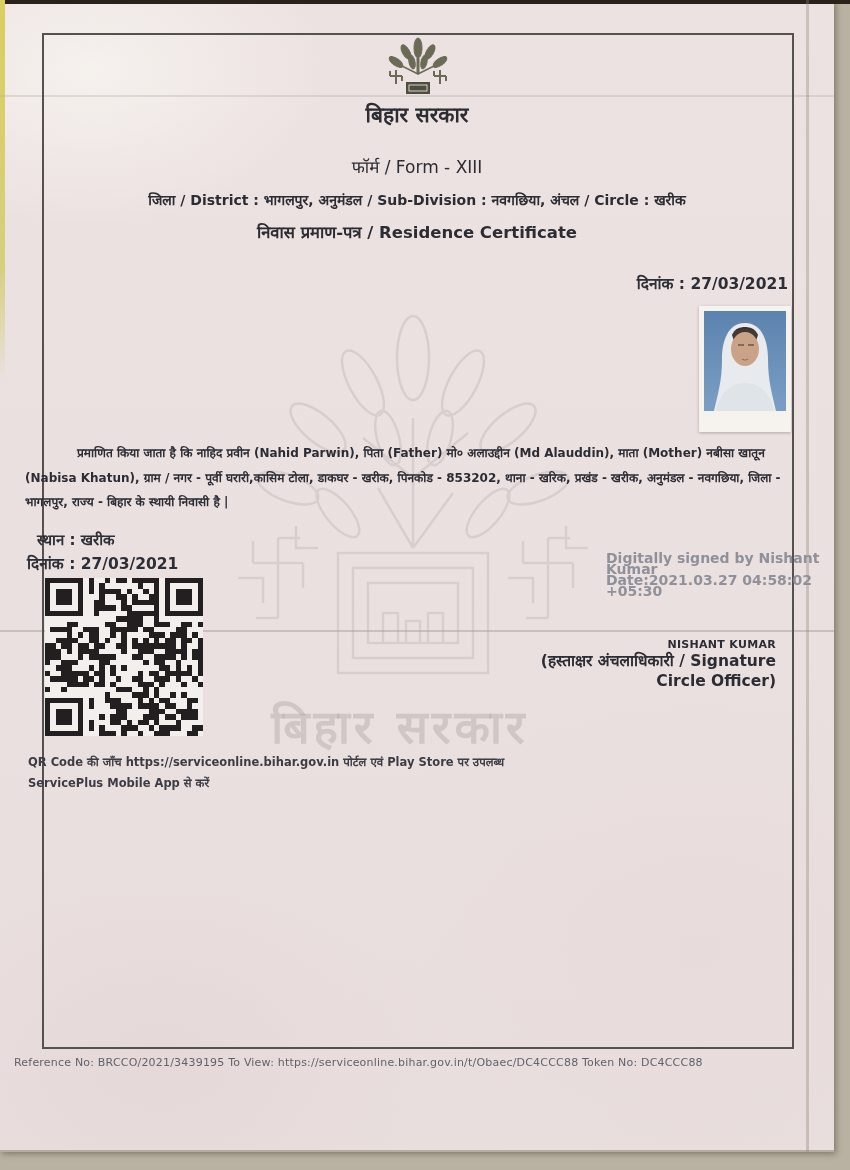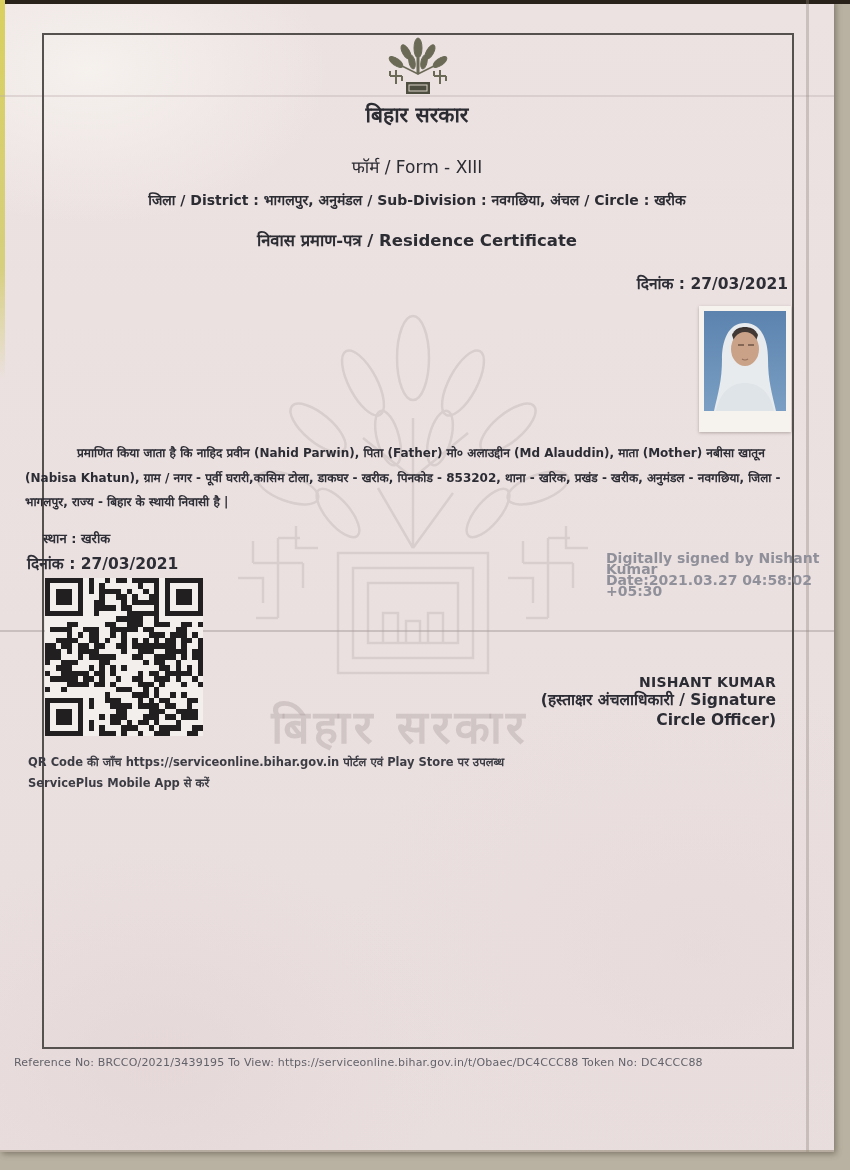--- a/index.html
+++ b/index.html
@@ -25,39 +25,39 @@
   .bottom-edge{position:absolute;left:0;top:1150px;width:834px;height:2px;background:rgba(150,140,118,.6);}
   .border-box{
     position:absolute;left:42px;top:33px;width:748px;height:1012px;
     border:2px solid #55514f;
   }
   .center-wrap{position:absolute;left:42px;width:750px;text-align:center;color:#2c2c33;}
   .t-hi-title{top:100px;font-size:21px;font-weight:bold;}
   .t-en-title{top:127px;font-size:21px;font-weight:bold;letter-spacing:.5px;}
   .t-form{top:155px;font-size:17px;font-weight:normal;}
   .t-district{top:190px;font-size:14px;font-weight:bold;}
-  .t-res{top:228px;font-size:16.5px;font-weight:bold;}
+  .t-res{top:220px;font-size:16.5px;font-weight:bold;}
   .cert-no{position:absolute;left:25px;top:272px;font-size:15.5px;font-weight:bold;color:#2e2e36;}
   .date-top{position:absolute;right:46px;top:272px;font-size:15.5px;font-weight:bold;color:#2e2e36;}
   .photo-frame{
     position:absolute;left:699px;top:306px;width:92px;height:126px;
     background:#f6f3ee;box-shadow:0 1px 3px rgba(90,80,70,.4);
   }
   .photo-inner{position:absolute;left:5px;top:5px;width:82px;height:100px;overflow:hidden;}
   .body-par{
     position:absolute;left:25px;top:441px;width:792px;
     font-size:12px;font-weight:600;line-height:24.5px;color:#2c2c34;
     text-indent:52px;text-align:left;
   }
-  .place{position:absolute;left:43px;top:529px;font-size:13px;font-weight:bold;color:#2e2e36;}
+  .place{position:absolute;left:37px;top:529px;font-size:15px;font-weight:bold;color:#2e2e36;}
   .date-bottom{position:absolute;left:27px;top:552px;font-size:15.5px;font-weight:bold;color:#2e2e36;}
   .qr{position:absolute;left:45px;top:578px;width:158px;height:158px;background:#f2efec;}
   .digsig{position:absolute;left:606px;top:553px;font-size:14px;line-height:11px;color:#90909a;font-weight:600;}
   .sig-block{position:absolute;right:58px;top:638px;width:262px;text-align:right;color:#2c2c34;}
-  .sig-name{font-size:14px;font-weight:bold;letter-spacing:.3px;margin-top:36px;}
+  .sig-name{font-size:11px;font-weight:bold;letter-spacing:.3px;}
   .sig-desg{font-size:15.5px;font-weight:bold;line-height:20px;}
   .qr-note{position:absolute;left:28px;top:752px;width:505px;font-size:11.5px;font-weight:bold;line-height:21px;color:#3c3c44;}
   .footer-ref{position:absolute;left:14px;top:1056px;font-size:11px;color:#62626a;letter-spacing:.2px;}
   .watermark{position:absolute;left:178px;top:298px;opacity:.85;pointer-events:none;}
   .wm-text{
     position:absolute;left:225px;top:694px;width:350px;text-align:center;
     font-size:46px;font-weight:bold;color:rgba(168,156,156,.38);letter-spacing:4px;
   }
   .emblem{position:absolute;left:372px;top:36px;}
 </style>

